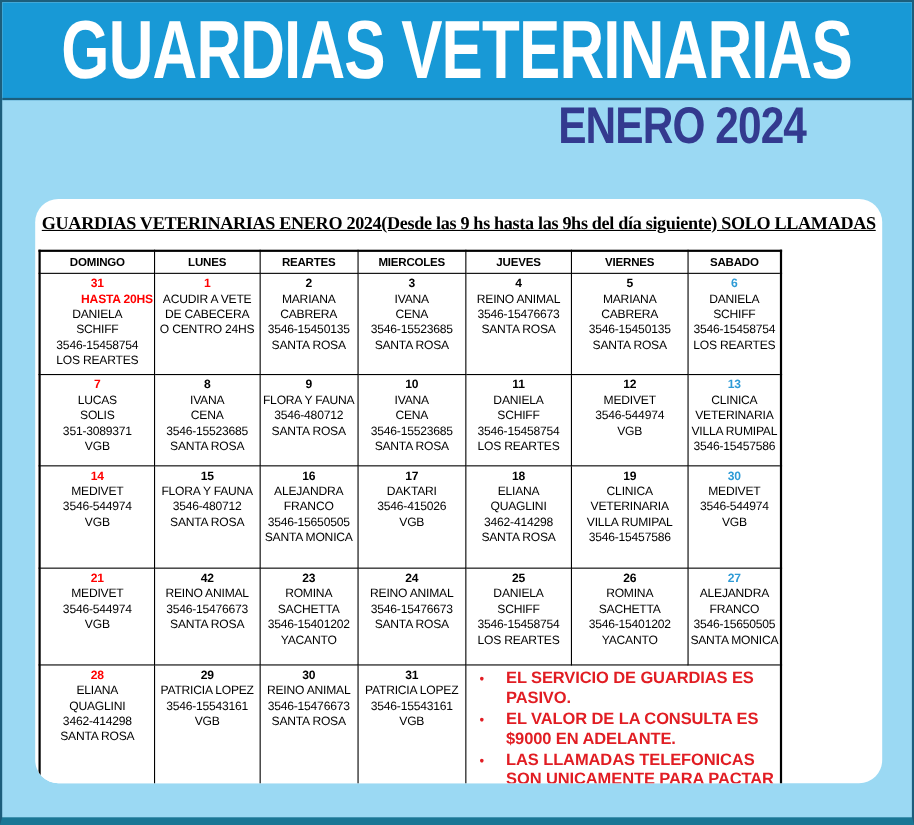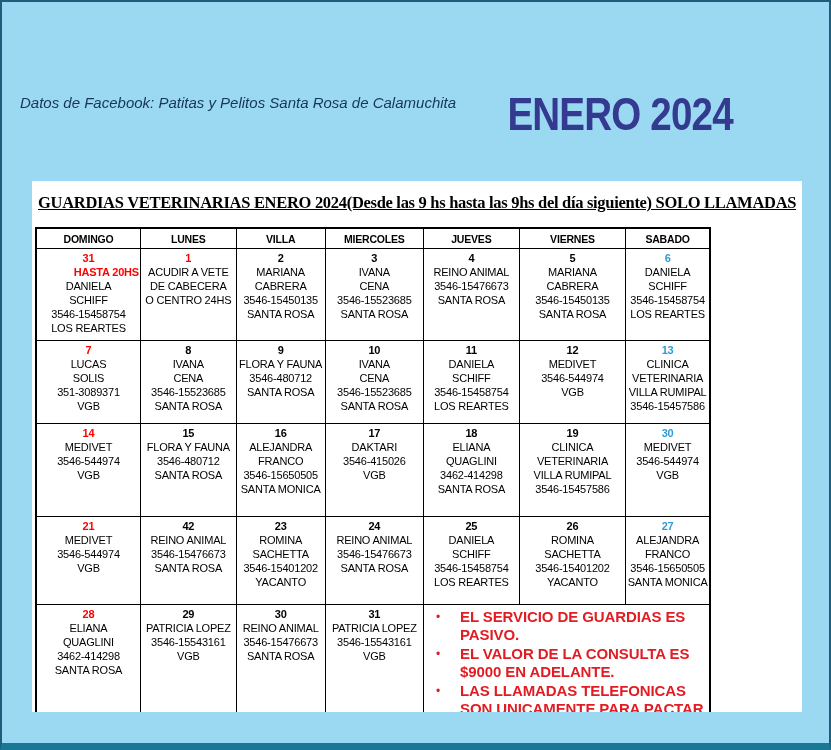--- a/index.html
+++ b/index.html
@@ -24,21 +24,21 @@
     font-style:italic;font-size:15px;color:#16365c;white-space:nowrap;
   }
   .month-title{
     position:absolute;right:96px;top:88px;
     color:#333a8f;font-weight:bold;font-size:47px;line-height:1;
     white-space:nowrap;transform:scaleX(0.82);transform-origin:right center;
     letter-spacing:-1px;
   }
   .panel{
     position:absolute;left:30px;top:179px;width:770px;height:531px;
-    background:#ffffff;overflow:hidden;
+    background:#ffffff;overflow:hidden;border-radius:21px;
   }
   .cal-title{
     margin:12px 0 0 6px;
     font-family:"Liberation Serif",serif;font-weight:bold;font-size:16.5px;
     color:#000;text-decoration:underline;white-space:nowrap;letter-spacing:-0.3px;
   }
   table.cal{
     margin:14px 3px 0 3px;width:676px;table-layout:fixed;
     border-collapse:collapse;background:#fff;
   }
@@ -64,43 +64,45 @@
     letter-spacing:-0.1px;}
   
   col.c0{width:15.5%}col.c1{width:14.2%}col.c2{width:13.2%}col.c3{width:14.6%}
   col.c4{width:14.2%}col.c5{width:15.8%}col.c6{width:12.5%}
 </style>
 </head>
 <body>
 
 <div class="page">
 
-
-  <div class="fb-note">Datos de Facebook: Patitas y Pelitos Santa Rosa de Calamuchita</div>
+  <div class="banner">
+    <div class="banner-title">GUARDIAS VETERINARIAS</div>
+  </div>
+
 
   <div class="month-title">ENERO 2024</div>
 
   <div class="panel">
     <div class="cal-title">GUARDIAS VETERINARIAS ENERO 2024(Desde las 9 hs hasta las 9hs del día siguiente) SOLO LLAMADAS</div>
 
     <table class="cal">
       <colgroup>
         <col class="c0">
           <col class="c1">
           <col class="c2">
           <col class="c3">
         <col class="c4">
           <col class="c5">
           <col class="c6">
       </colgroup>
       <thead>
         <tr>
           <th class="day-h">DOMINGO</th>
           <th class="day-h">LUNES</th>
-          <th class="day-h">VILLA</th>
+          <th class="day-h">REARTES</th>
           <th class="day-h">MIERCOLES</th>
           <th class="day-h">JUEVES</th>
           <th class="day-h">VIERNES</th>
           <th class="day-h">SABADO</th>
         </tr>
       </thead>
       <tbody>
           <tr style="height: 92px;">
             <td class="day-cell">
               <div class="day-num sun">31</div>

